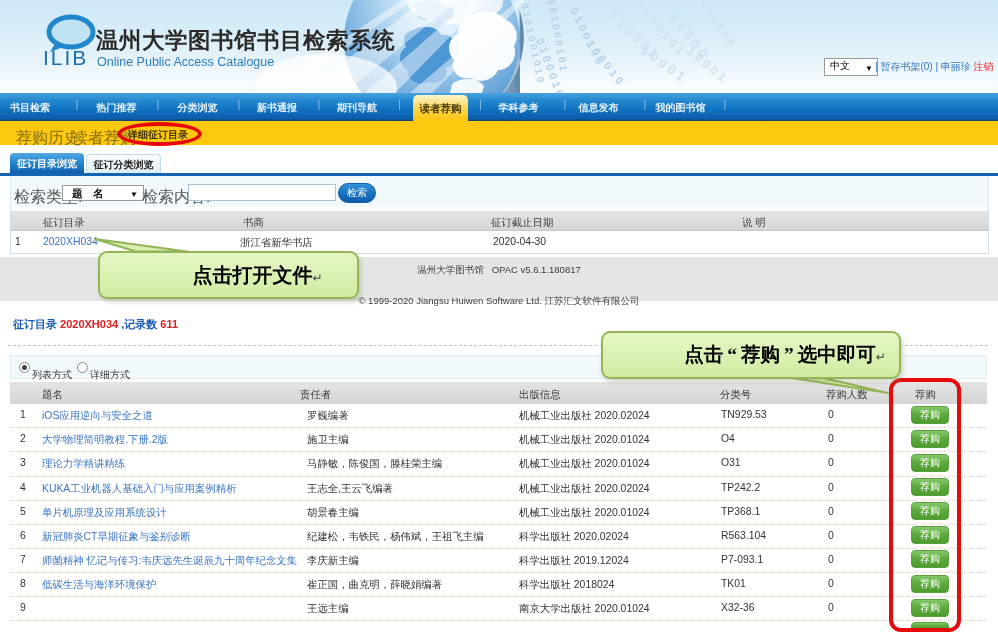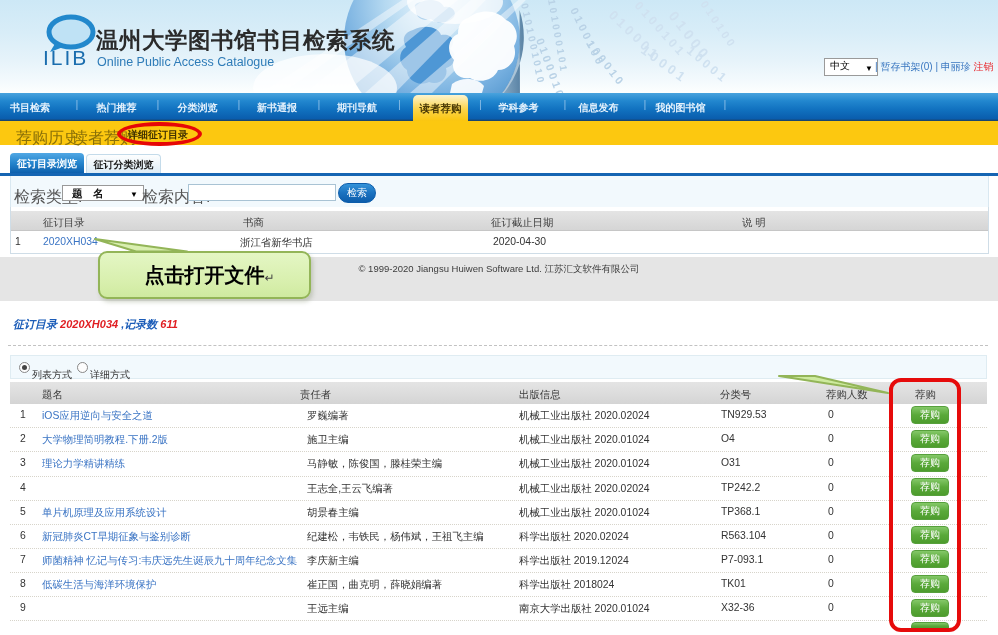--- a/index.html
+++ b/index.html
@@ -52,23 +52,23 @@
 #t1{left:10px;top:207px;width:977px;height:46px;background:#fff;border:1px solid #cfdde7;border-top:none;}
 #t1h{position:absolute;left:0;top:4px;width:977px;height:19px;
   background:linear-gradient(180deg,#e4e4e4 0%,#dcdcdc 55%,#d5d5d5 100%);border-bottom:1px solid #c6c6c6;}
 #t1h span{position:absolute;top:5px;color:#3c3c3c;font-size:10.4px;}
 #t1r{position:absolute;left:0;top:24px;width:977px;height:21px;background:#fff;}
 #t1r span{position:absolute;top:5px;color:#333;font-size:10.4px;}
 a.lnk{color:#3a74c4;text-decoration:none;}
 
 #footer{left:0;top:257px;width:998px;height:44px;background:#e5e5e5;color:#3c3c3c;text-align:center;}
 #footer .f1{margin-top:7px;font-size:9.5px;}
-#footer .f2{margin-top:6px;font-size:9.5px;}
-
-#heading{left:13px;top:317px;font-size:11px;font-weight:bold;color:#1b5cb8;font-style:italic;}
+#footer .f2{margin-top:18px;font-size:9.5px;}
+
+#heading{left:13px;top:317px;font-size:11px;font-weight:bold;color:#1b5cb8;}
 #heading .red{color:#e01e22;}
 #dash1{left:8px;top:345px;width:980px;height:0;border-top:1px dashed #c2c2c2;}
 
 #rbar{left:10px;top:355px;width:975px;height:22px;background:#f2f9fd;border:1px solid #dfecf2;}
 #rbar .rl{position:absolute;top:12px;font-size:10px;color:#333;}
 .radio{position:absolute;top:6px;width:9px;height:9px;border-radius:50%;background:#fdfdfd;border:1px solid #888;}
 .radio.sel::after{content:"";position:absolute;left:2px;top:2px;width:5px;height:5px;border-radius:50%;background:#444;}
 
 #t2h{left:10px;top:382px;width:977px;height:22px;
   background:linear-gradient(180deg,#e4e4e4 0%,#dcdcdc 55%,#d4d4d4 100%);}
@@ -82,21 +82,21 @@
 .row .cl{left:711px;}
 .row .ct{left:818px;}
 .gbtn{position:absolute;width:36px;height:16px;border-radius:4px;
   background:linear-gradient(180deg,#84c868 0%,#5aa93a 50%,#4d9c2d 100%);
   border:1px solid #57a03c;color:#fff;text-align:center;line-height:16px;font-size:10px;}
 
 #redrect{left:889px;top:378px;width:64px;height:246px;border:4.5px solid #e60b0b;border-radius:12px;}
 .callout{position:absolute;border:2px solid #93b558;border-radius:9px;
   background:linear-gradient(180deg,#e4f6c4 0%,#d7efac 70%,#cfeaa0 100%);
   box-shadow:2px 3px 4px rgba(130,140,110,0.35);
-  font-family:"Liberation Serif",serif;font-weight:bold;color:#000;text-align:center;}
+  font-family:"Liberation Serif",serif;font-weight:bold;color:#000;text-align:center;padding-left:48px;}
 #co1{left:98px;top:251px;width:209px;height:44px;font-size:20px;line-height:44px;text-indent:10px;}
 #co2{left:601px;top:331px;width:248px;height:44px;font-size:19.5px;line-height:44px;text-indent:20px;}
 .ret{font-family:"Liberation Sans",sans-serif;font-weight:normal;font-size:12px;color:#444;}
 </style></head>
 <body>
 <div id="page">
   <div class="abs" id="header">
     <svg class="abs" id="hdrsvg" width="998" height="93" viewBox="0 0 998 93">
       <defs>
         <radialGradient id="gOcean" cx="0.52" cy="0.28" r="0.72">
@@ -195,20 +195,21 @@
         <span style="left:731px">说 明</span>
     </div>
     <div id="t1r">
       <span style="left:4px">1</span>
       <span style="left:32px"><a class="lnk" href="#">2020XH034</a></span>
       <span style="left:229px">浙江省新华书店</span>
       <span style="left:482px">2020-04-30</span>
     </div>
   </div>
   <div class="abs" id="footer">
+    <div class="f1">温州大学图书馆&nbsp;&nbsp;&nbsp;OPAC v5.6.1.180817</div>
     <div class="f2">© 1999-2020 Jiangsu Huiwen Software Ltd. 江苏汇文软件有限公司</div>
   </div>
   <div class="abs" id="heading">征订目录 <span class="red">2020XH034</span> ,记录数 <span class="red">611</span></div>
   <div class="abs" id="dash1"></div>
   <div class="abs" id="rbar">
     <div class="radio sel" style="left:8px"></div>
       <span class="rl" style="left:21px">列表方式</span>
     <div class="radio" style="left:66px"></div>
       <span class="rl" style="left:79px">详细方式</span>
   </div>
@@ -243,20 +244,21 @@
         <span class="num">3</span>
         <span class="ti"><a class="lnk" href="#">理论力学精讲精练</a></span>
         <span class="au">马静敏，陈俊国，滕桂荣主编</span>
         <span class="pb">机械工业出版社 2020.01024</span>
         <span class="cl">O31</span>
         <span class="ct">0</span>
         <div class="gbtn" style="left:901px;top:2.5px">荐购</div>
       </div>
       <div class="row" style="top:475.56px">
         <span class="num">4</span>
+        <span class="ti"><a class="lnk" href="#">KUKA工业机器人基础入门与应用案例精析</a></span>
         <span class="au">王志全,王云飞编著</span>
         <span class="pb">机械工业出版社 2020.02024</span>
         <span class="cl">TP242.2</span>
         <span class="ct">0</span>
         <div class="gbtn" style="left:901px;top:2.5px">荐购</div>
       </div>
       <div class="row" style="top:499.68px">
         <span class="num">5</span>
         <span class="ti"><a class="lnk" href="#">单片机原理及应用系统设计</a></span>
         <span class="au">胡景春主编</span>
@@ -303,13 +305,14 @@
       <div class="gbtn" style="left:911px;top:622px;height:6px;border-radius:4px 4px 0 0"></div>
     </div>
   <div class="abs" id="redrect"></div>
   <svg class="abs" style="left:85px;top:230px" width="120" height="26" viewBox="0 0 120 26">
     <path d="M10 9 L102 21.5 L51 21.5 Z" fill="#d9efb0" stroke="#93b558" stroke-width="2" stroke-linejoin="round"></path>
   </svg>
   <div class="abs callout" id="co1">点击打开文件<span class="ret">↵</span></div>
   <svg class="abs" style="left:770px;top:375px" width="125" height="22" viewBox="0 0 125 22">
     <path d="M9 1 L118 18 L45 1 Z" fill="#cdea9e" stroke="#93b558" stroke-width="2" stroke-linejoin="round"></path>
   </svg>
+  <div class="abs callout" id="co2">点击<span style="margin:0 4px">“</span>荐购<span style="margin:0 4px">”</span>选中即可<span class="ret">↵</span></div>
 
 </div>
 </body></html>

